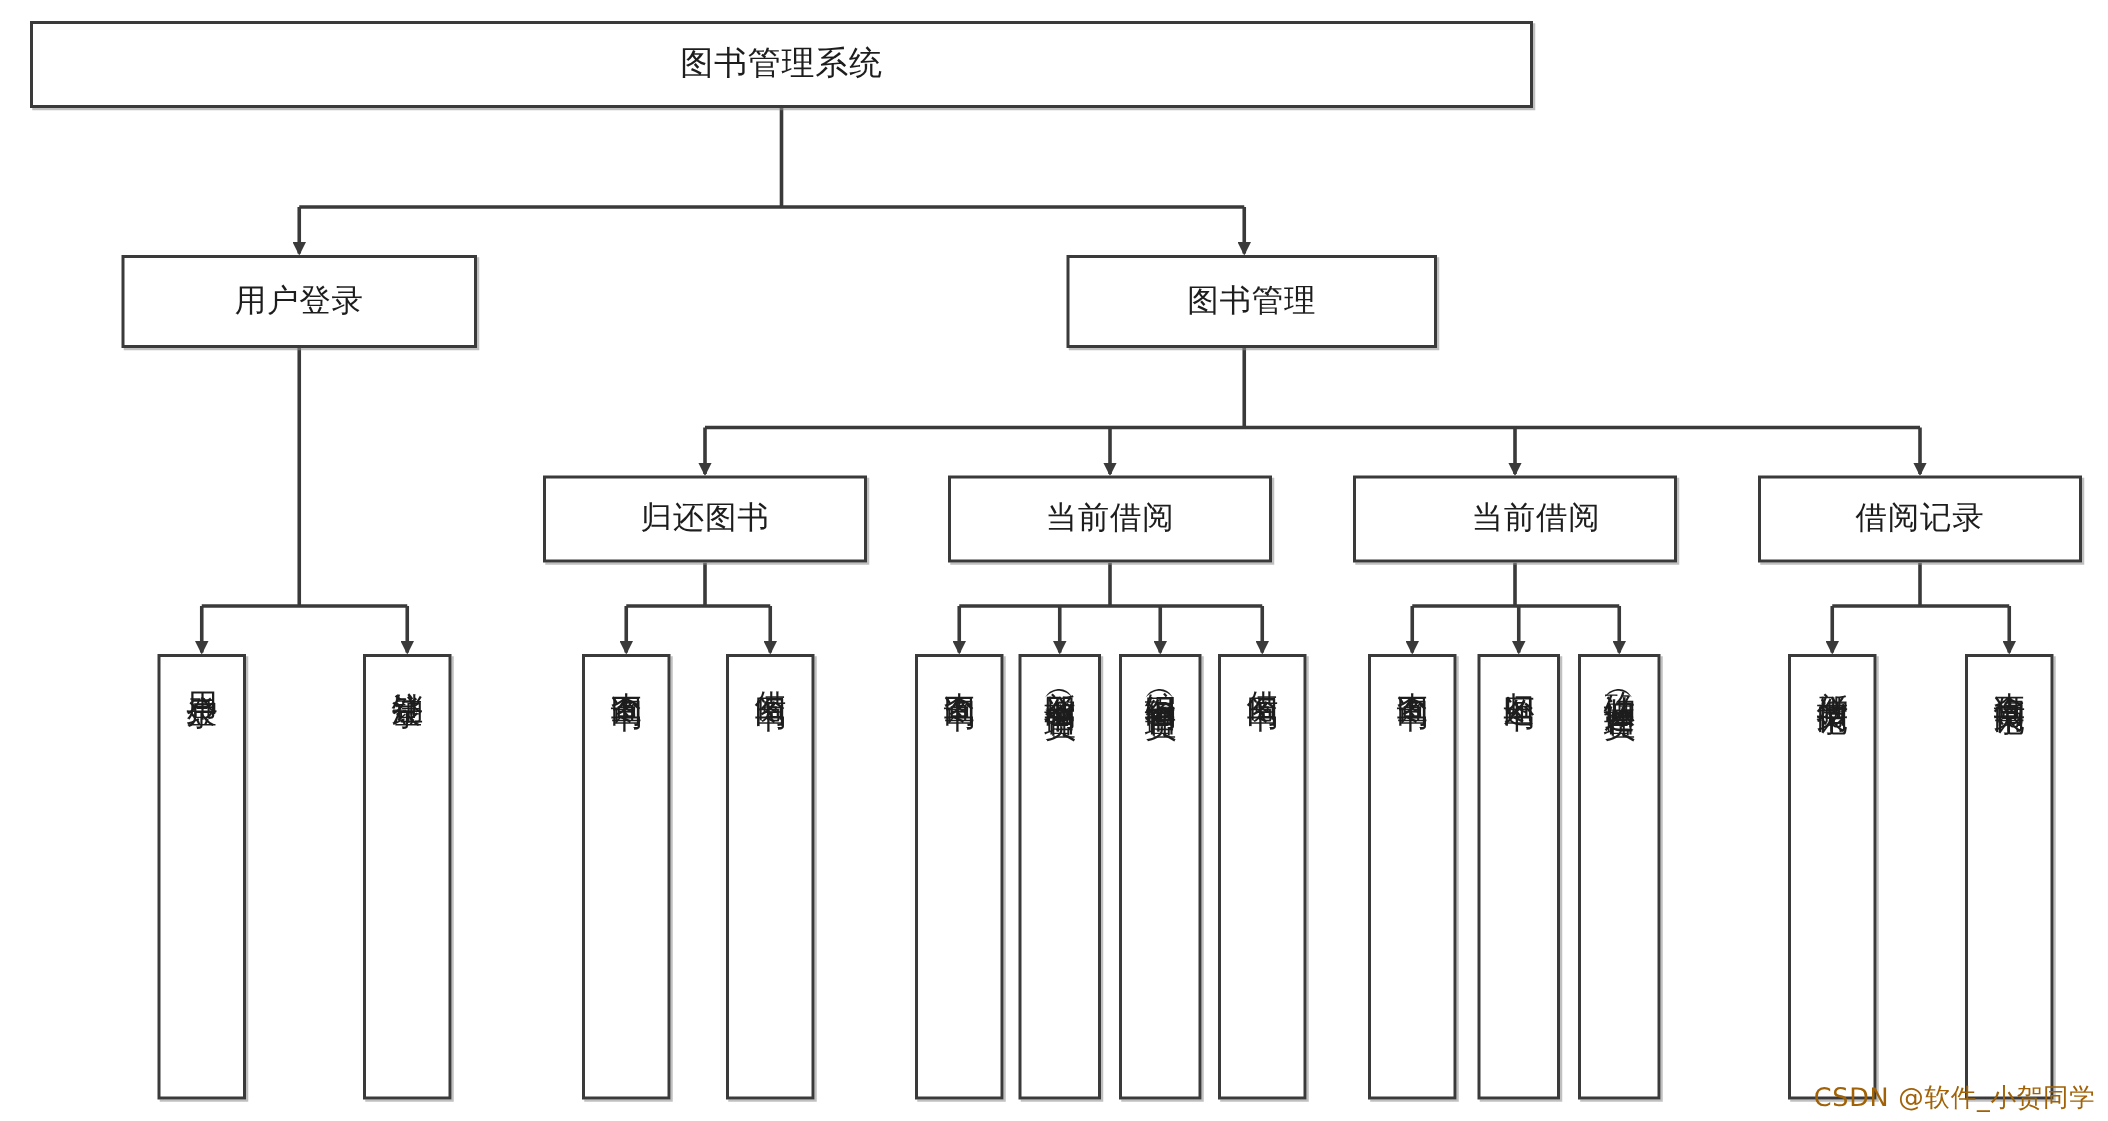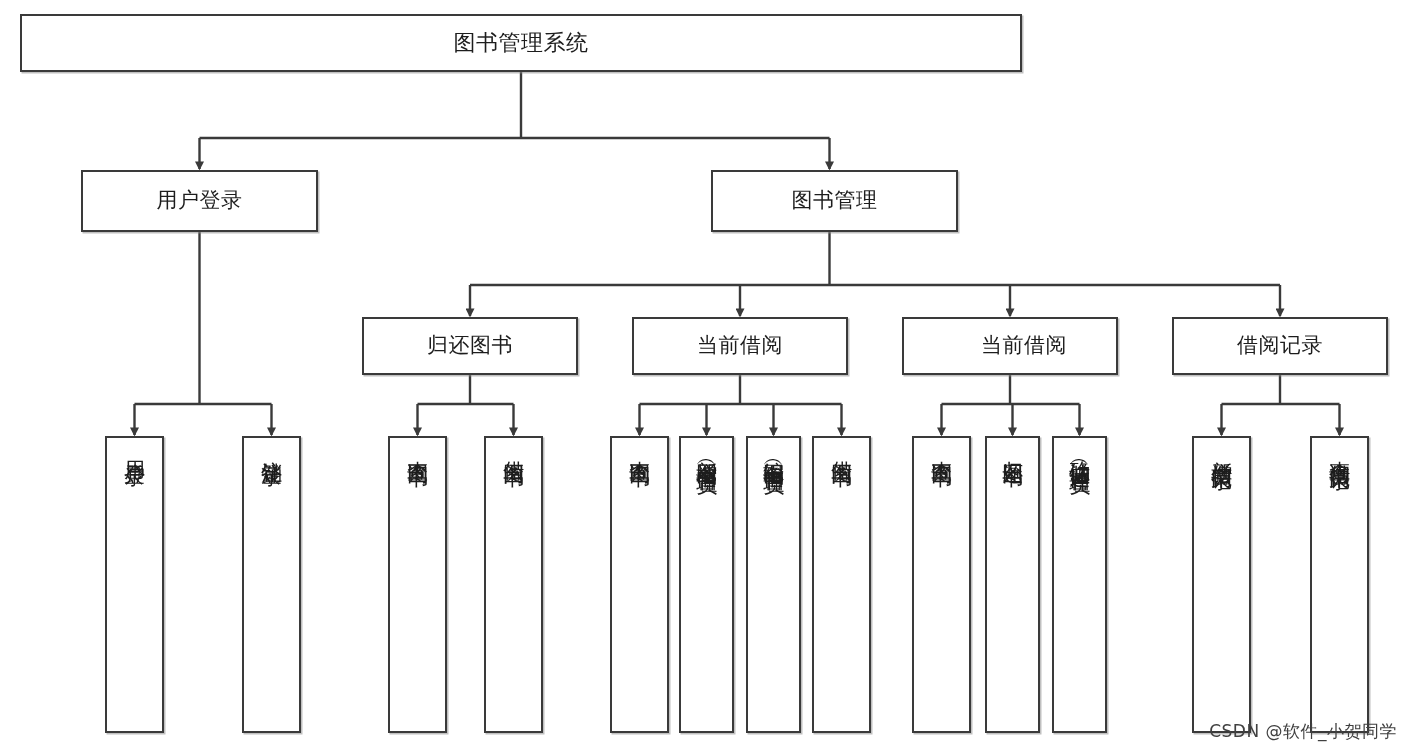--- a/index.html
+++ b/index.html
@@ -64,21 +64,21 @@
     line-height: 1.26;
     letter-spacing: 2px;
     white-space: nowrap;
     display: block;
   }
   .watermark {
     position: absolute;
     right: 8px;
     bottom: 4px;
     font-size: 17px;
-    color: #404040;
+    color: #a16207;
     letter-spacing: 0.5px;
     white-space: nowrap;
     user-select: none;
   }
 </style>
 </head>
 <body>
 
 <div id="canvas">
   <svg id="edges" viewBox="0 0 1405 747" xmlns="http://www.w3.org/2000/svg">

